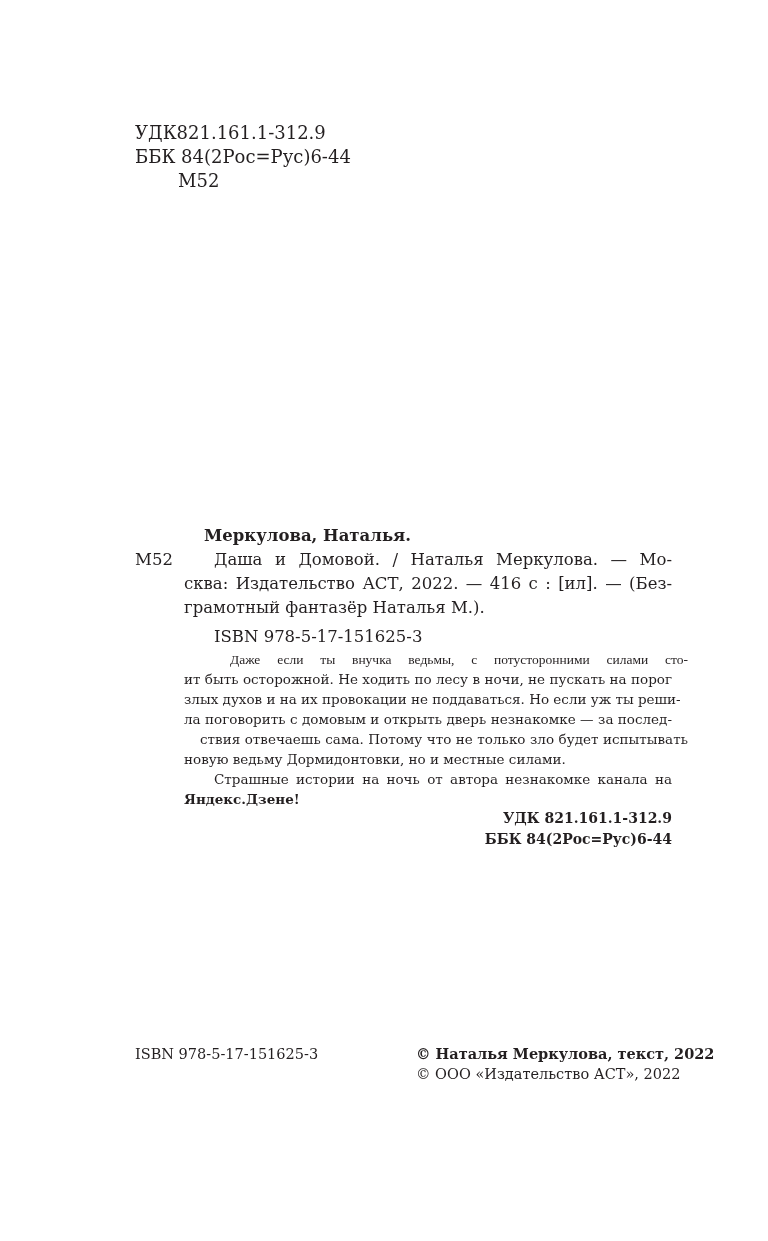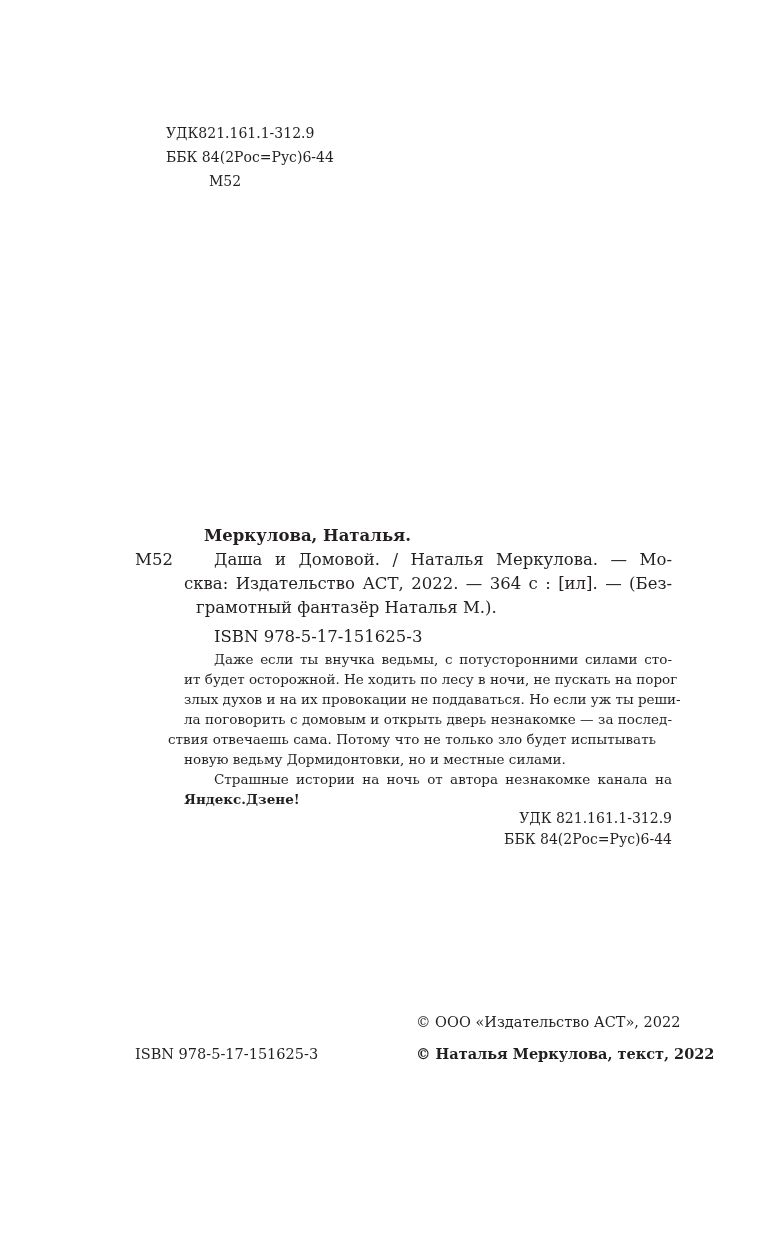--- a/index.html
+++ b/index.html
@@ -2,53 +2,53 @@
 <html><head>
 <meta charset="utf-8">
 <style>
   html, body { margin: 0; padding: 0; background: #ffffff; }
   body {
     width: 768px; height: 1241px; position: relative; overflow: hidden;
     font-family: "DejaVu Serif", "Liberation Serif", serif;
     color: #231f20;
   }
   .abs { position: absolute; white-space: nowrap; }
-  .top { font-size: 14px; line-height: 24.5px; margin-left: 31px; }
+  .top { font-size: 18px; line-height: 24.5px; }
   .main { font-size: 16.5px; line-height: 24px; }
   .bold { font-weight: bold; margin-left: 20px; }
   .just {
     position: absolute; text-align: justify; text-align-last: justify; white-space: nowrap;
   }
   .ann { font-size: 13.5px; line-height: 19.5px; }
-  .bbk-right { font-size: 14px; line-height: 20.5px; font-weight: normal; text-align: right; }
+  .bbk-right { font-size: 14px; line-height: 20.5px; font-weight: bold; text-align: right; }
   .foot { font-size: 14.5px; line-height: 20px; }
 </style>
 </head>
 <body>
 
 <div class="abs top" style="left:135px; top:121px;">УДК821.161.1-312.9</div>
 <div class="abs top" style="left:135px; top:145px;">ББК 84(2Рос=Рус)6-44</div>
 <div class="abs top" style="left:178px; top:169px;">М52</div>
 
 <div class="abs main bold" style="left:184px; top:524px;">Меркулова, Наталья.</div>
 <div class="abs main" style="left:135px; top:548px;">М52</div>
 
 <div class="just main" style="left:214px; top:548px; width:458px;">Даша и Домовой. / Наталья Меркулова. — Мо-</div>
-<div class="just main" style="left:184px; top:572px; width:488px;">сква: Издательство АСТ, 2022. — 364 с : [ил]. — (Без-</div>
-<div class="abs main" style="left:196px; top:596px;">грамотный фантазёр Наталья М.).</div>
+<div class="just main" style="left:184px; top:572px; width:488px;">сква: Издательство АСТ, 2022. — 416 с : [ил]. — (Без-</div>
+<div class="abs main" style="left:184px; top:596px;">грамотный фантазёр Наталья М.).</div>
 
 <div class="abs main" style="left:214px; top:625px;">ISBN 978-5-17-151625-3</div>
 
-<div class="just ann" style="left:214px; top:650px; width:458px;">Даже если ты внучка ведьмы, с потусторонними силами сто-</div>
-<div class="just ann" style="left:184px; top:670px; width:488px;">ит будет осторожной. Не ходить по лесу в ночи, не пускать на порог</div>
+<div class="just ann" style="left:230px; top:650px; width:458px;font-family:Liberation Serif, serif;">Даже если ты внучка ведьмы, с потусторонними силами сто-</div>
+<div class="just ann" style="left:184px; top:670px; width:488px;">ит быть осторожной. Не ходить по лесу в ночи, не пускать на порог</div>
 <div class="just ann" style="left:184px; top:690px; width:488px;">злых духов и на их провокации не поддаваться. Но если уж ты реши-</div>
 <div class="just ann" style="left:184px; top:710px; width:488px;">ла поговорить с домовым и открыть дверь незнакомке — за послед-</div>
-<div class="just ann" style="left:168px; top:730px; width:488px;">ствия отвечаешь сама. Потому что не только зло будет испытывать</div>
+<div class="just ann" style="left:200px; top:730px; width:488px;">ствия отвечаешь сама. Потому что не только зло будет испытывать</div>
 <div class="abs ann" style="left:184px; top:750px;">новую ведьму Дормидонтовки, но и местные силами.</div>
 <div class="just ann" style="left:214px; top:770px; width:458px;">Страшные истории на ночь от автора незнакомке канала на</div>
 <div class="abs ann" style="left:184px; top:790px;font-weight:bold;">Яндекс.Дзене!</div>
 
 <div class="abs bbk-right" style="right:96px; top:808px;">УДК 821.161.1-312.9</div>
 <div class="abs bbk-right" style="right:96px; top:829px;">ББК 84(2Рос=Рус)6-44</div>
 
 <div class="abs foot" style="left:135px; top:1044px;">ISBN 978-5-17-151625-3</div>
 <div class="abs foot" style="left:416px; top:1044px;font-weight:bold;">© Наталья Меркулова, текст, 2022</div>
-<div class="abs foot" style="left:416px; top:1012px;">© ООО «Издательство АСТ», 2022</div>
+<div class="abs foot" style="left:416px; top:1064px;">© ООО «Издательство АСТ», 2022</div>
 
 </body></html>

